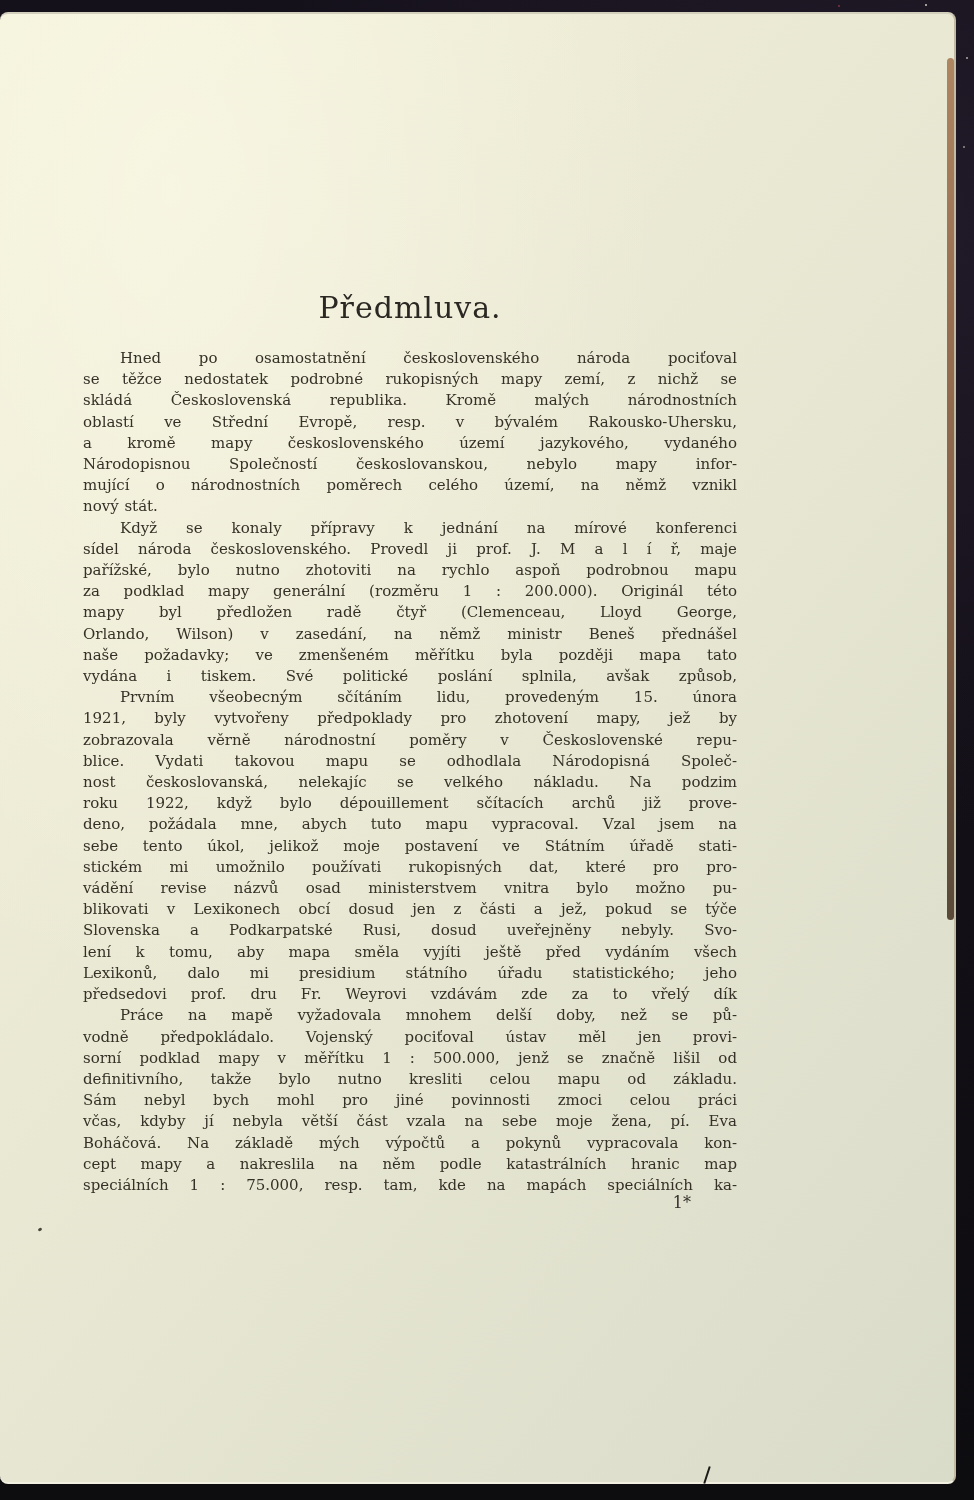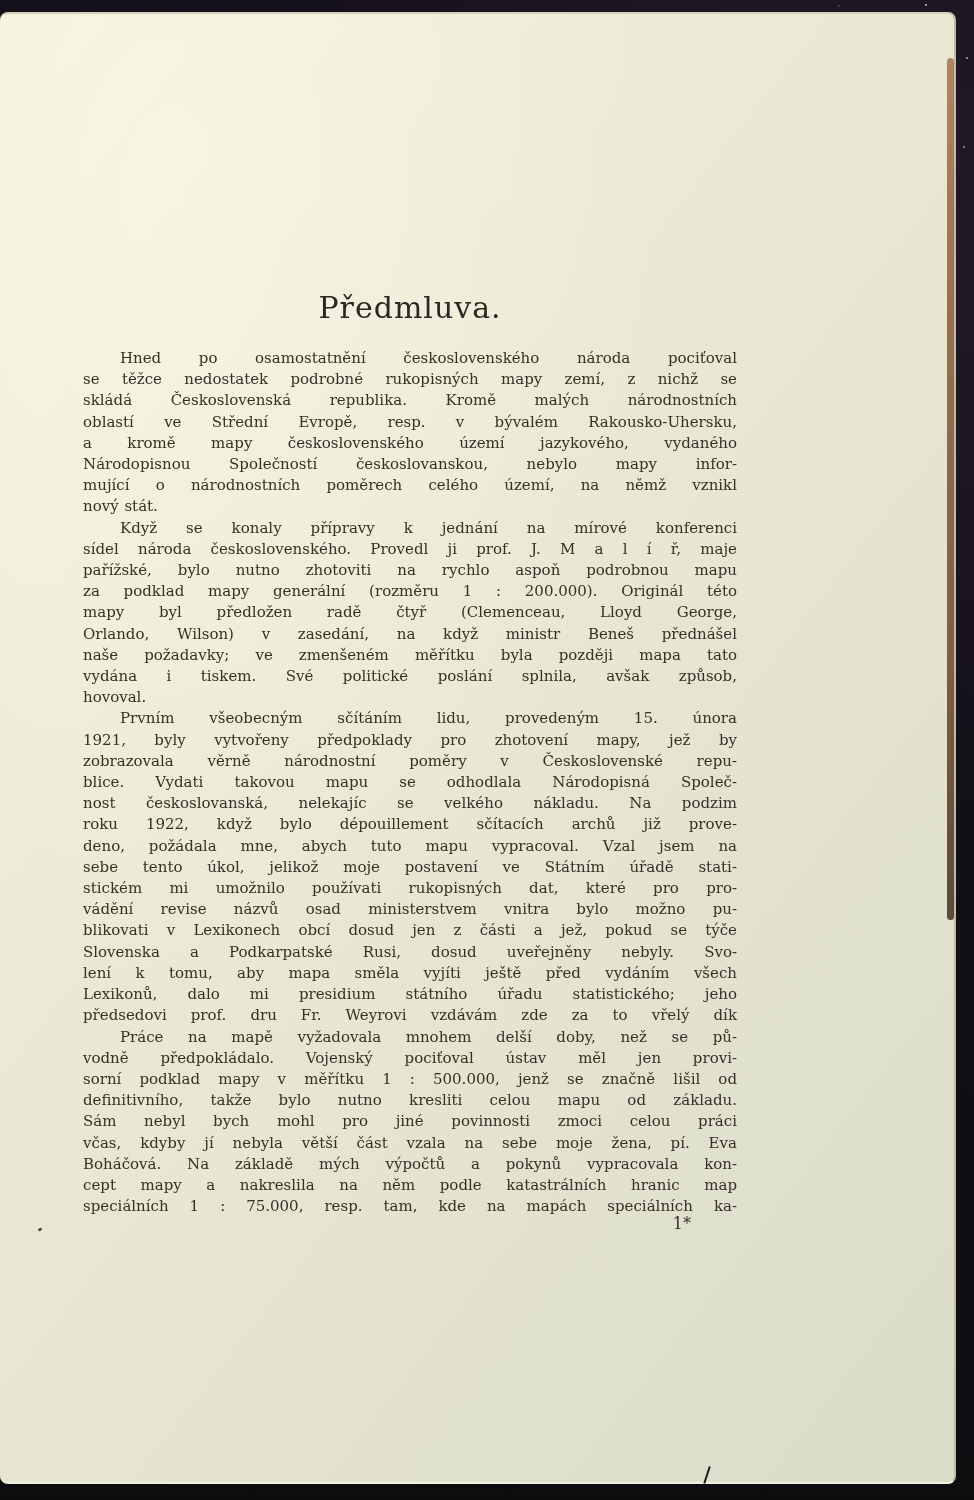--- a/index.html
+++ b/index.html
@@ -82,24 +82,23 @@
             <div class="line">Národopisnou Společností českoslovanskou, nebylo mapy infor-</div>
             <div class="line">mující o národnostních poměrech celého území, na němž vznikl</div>
             <div class="line last">nový stát.</div>
           </div>
           <div class="paragraph">
             <div class="line indent">Když se konaly přípravy k jednání na mírové konferenci</div>
             <div class="line">sídel národa československého. Provedl ji prof. J. M a l í ř, maje</div>
             <div class="line">pařížské, bylo nutno zhotoviti na rychlo aspoň podrobnou mapu</div>
             <div class="line">za podklad mapy generální (rozměru 1 : 200.000). Originál této</div>
             <div class="line">mapy byl předložen radě čtyř (Clemenceau, Lloyd George,</div>
-            <div class="line">Orlando, Wilson) v zasedání, na když ministr Beneš přednášel</div>
+            <div class="line">Orlando, Wilson) v zasedání, na němž ministr Beneš přednášel</div>
             <div class="line">naše požadavky; ve zmenšeném měřítku byla později mapa tato</div>
             <div class="line">vydána i tiskem.  Své politické poslání splnila, avšak způsob,</div>
-            <div class="line last">hovoval.</div>
           </div>
           <div class="paragraph">
             <div class="line indent">Prvním všeobecným sčítáním lidu, provedeným 15. února</div>
             <div class="line">1921, byly vytvořeny předpoklady pro zhotovení mapy, jež by</div>
             <div class="line">zobrazovala věrně národnostní poměry v Československé repu-</div>
             <div class="line">blice. Vydati takovou mapu se odhodlala Národopisná Společ-</div>
             <div class="line">nost českoslovanská, nelekajíc se velkého nákladu. Na podzim</div>
             <div class="line">roku 1922, když bylo dépouillement sčítacích archů již prove-</div>
             <div class="line">deno, požádala mne, abych tuto mapu vypracoval. Vzal jsem na</div>
             <div class="line">sebe tento úkol, jelikož moje postavení ve Státním úřadě stati-</div>

